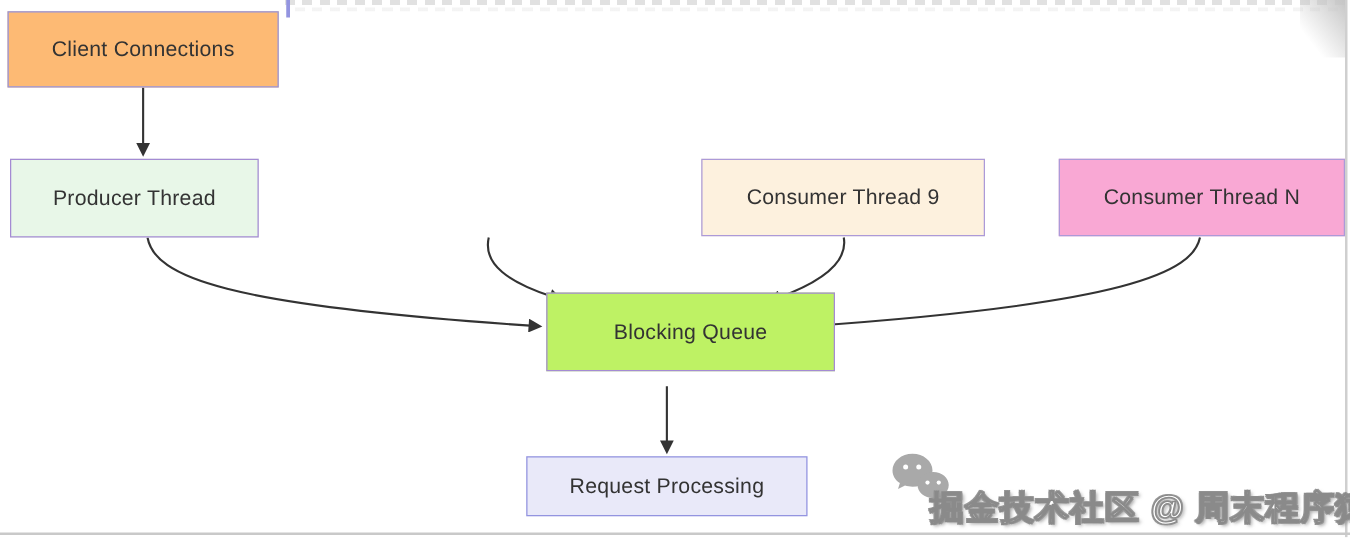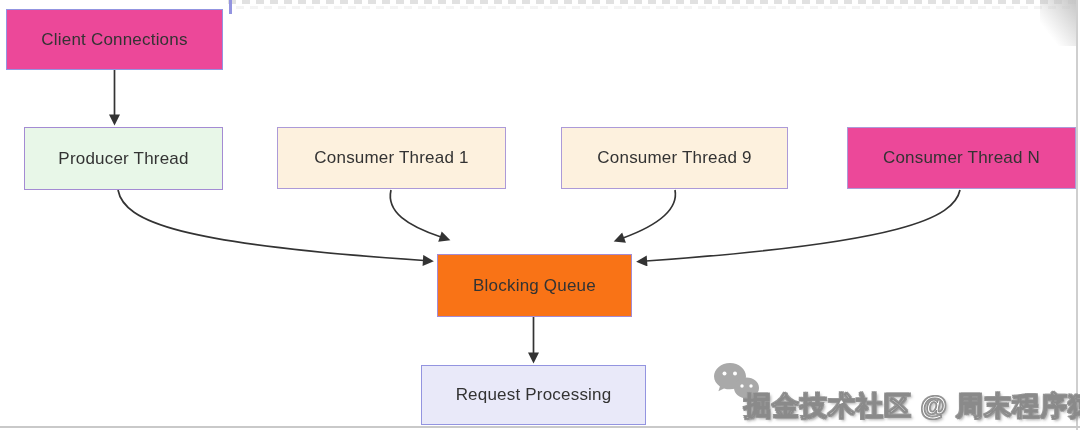--- a/index.html
+++ b/index.html
@@ -59,45 +59,42 @@
       </marker>
     </defs>
     <path class="edge" d="M114.5,70 L114.5,115.5" marker-end="url(#arrow)" style="stroke: rgb(51, 51, 51);"></path>
     <path class="edge" d="M118,190 C124,222 180,244 424,260.5" marker-end="url(#arrow)" style="stroke: rgb(51, 51, 51);"></path>
     <path class="edge" d="M391,190 C386,212 408,226 441,237" marker-end="url(#arrow)" style="stroke: rgb(51, 51, 51);"></path>
     <path class="edge" d="M675,190 C679,212 653,227 623,238" marker-end="url(#arrow)" style="stroke: rgb(51, 51, 51);"></path>
     <path class="edge" d="M960,190 C954,218 902,243 646,261" marker-end="url(#arrow)" style="stroke: rgb(51, 51, 51);"></path>
     <path class="edge" d="M533.5,309 L533.5,353.5" marker-end="url(#arrow)" style="stroke: rgb(51, 51, 51);"></path>
   </svg>
 
-  <div class="node" style="left: 6px; top: 9px; width: 217px; height: 61px; background: #ec4899; border-color: rgb(147, 148, 224); color: rgb(51, 51, 51);">
+  <div class="node" style="left: 6px; top: 9px; width: 217px; height: 61px; background: #fdba74; border-color: rgb(147, 148, 224); color: rgb(51, 51, 51);">
     <span>Client Connections</span>
   </div>
 
-  <div class="node" style="left: 24px; top: 127px; width: 199px; height: 63px; background: rgb(232, 247, 232); border-color: rgb(164, 139, 211); color: rgb(51, 51, 51);">
+  <div class="node" style="left: 8px; top: 127px; width: 199px; height: 63px; background: rgb(232, 247, 232); border-color: rgb(164, 139, 211); color: rgb(51, 51, 51);">
     <span>Producer Thread</span>
   </div>
 
-  <div class="node" style="left: 277px; top: 127px; width: 229px; height: 62px; background: rgb(253, 241, 222); border-color: rgb(172, 154, 216); color: rgb(51, 51, 51);">
-    <span>Consumer Thread 1</span>
-  </div>
 
   <div class="node" style="left: 561px; top: 127px; width: 227px; height: 62px; background: rgb(253, 241, 222); border-color: rgb(172, 154, 216); color: rgb(51, 51, 51);">
     <span>Consumer Thread 9</span>
   </div>
 
-  <div class="node" style="left: 847px; top: 127px; width: 229px; height: 62px; background: #ec4899; border-color: rgb(172, 154, 216); color: rgb(51, 51, 51);">
+  <div class="node" style="left: 847px; top: 127px; width: 229px; height: 62px; background: #f9a8d4; border-color: rgb(172, 154, 216); color: rgb(51, 51, 51);">
     <span>Consumer Thread N</span>
   </div>
 
-  <div class="node" style="left: 437px; top: 254px; width: 195px; height: 63px; background: #f97316; border-color: rgb(164, 139, 211); color: rgb(51, 51, 51);">
+  <div class="node" style="left: 437px; top: 234px; width: 231px; height: 63px; background: #bef264; border-color: rgb(164, 139, 211); color: rgb(51, 51, 51);">
     <span>Blocking Queue</span>
   </div>
 
-  <div class="node" style="left: 421px; top: 365px; width: 225px; height: 60px; background: rgb(233, 233, 249); border-color: rgb(147, 148, 224); color: rgb(51, 51, 51);">
+  <div class="node" style="left: 421px; top: 365px; width: 225px; height: 48px; background: rgb(233, 233, 249); border-color: rgb(147, 148, 224); color: rgb(51, 51, 51);">
     <span>Request Processing</span>
   </div>
 
   <svg class="wm-icon" width="48" height="42" viewBox="0 0 48 42">
     <g fill="#a9a9a9">
       <path d="M18,2 C9.2,2 2,8 2,15.3 C2,19.5 4.3,23 7.9,25.4 L6.4,30.2 L12,27.4 C13.8,27.9 15.9,28.3 18,28.3 C26.8,28.3 34,22.5 34,15.3 C34,8 26.8,2 18,2 Z"></path>
       <path d="M34.5,16.5 C27.5,16.5 22,21.2 22,26.9 C22,32.6 27.5,37.3 34.5,37.3 C36.1,37.3 37.7,37 39.1,36.6 L43.6,38.9 L42.4,35 C45.2,33.1 47,30.2 47,26.9 C47,21.2 41.5,16.5 34.5,16.5 Z"></path>
     </g>
     <g fill="#ffffff">
       <circle cx="12.5" cy="12.5" r="2"></circle>

